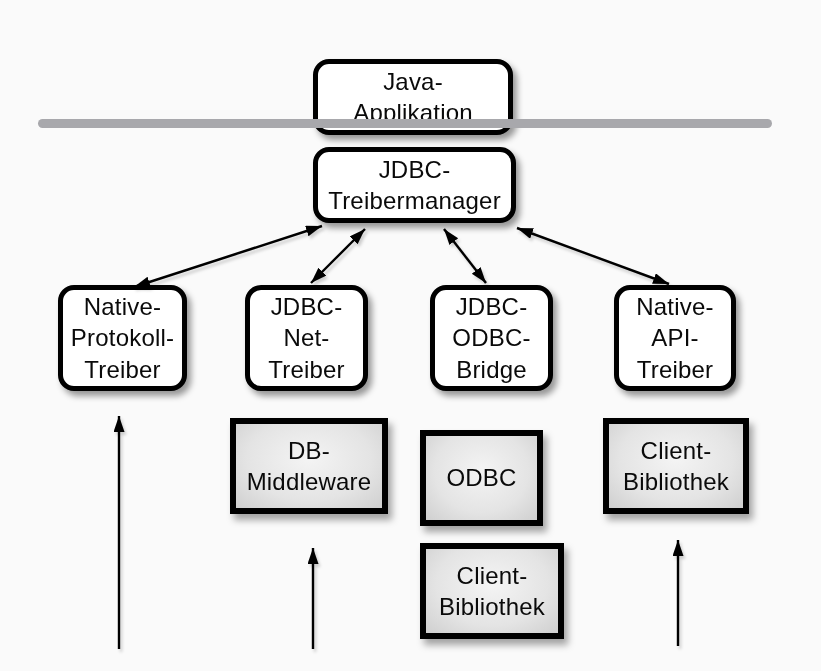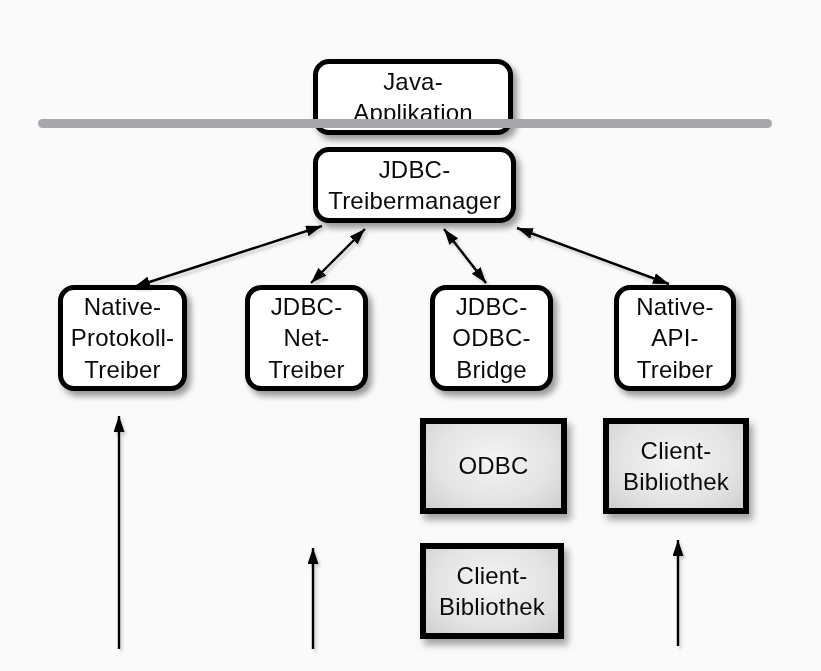--- a/index.html
+++ b/index.html
@@ -82,21 +82,23 @@
   <div class="node rounded" style="left:245px; top:285px; width:123px; height:106px;">JDBC-
 Net-
 Treiber</div>
   <div class="node rounded" style="left:430px; top:285px; width:123px; height:106px;">JDBC-
 ODBC-
 Bridge</div>
   <div class="node rounded" style="left:614px; top:285px; width:122px; height:106px;">Native-
 API-
 Treiber</div>
 
-  <div class="node gray" style="left:420px; top:418px; width:147px; height:96px;">ODBC</div>
+  <div class="node gray" style="left:230px; top:418px; width:158px; height:96px;">DB-
+Middleware</div>
+  <div class="node gray" style="left:420px; top:430px; width:123px; height:96px;">ODBC</div>
   <div class="node gray" style="left:603px; top:418px; width:146px; height:96px;">Client-
 Bibliothek</div>
   <div class="node gray" style="left:420px; top:543px; width:144px; height:96px;">Client-
 Bibliothek</div>
 
   <svg class="arrows" width="821" height="671" viewBox="0 0 821 671">
     <defs>
       <marker id="ah" markerUnits="userSpaceOnUse" markerWidth="20" markerHeight="16" refX="16" refY="5.5" orient="auto-start-reverse">
         <path d="M0,0 L16,5.5 L0,11 z" fill="black"></path>
       </marker>

